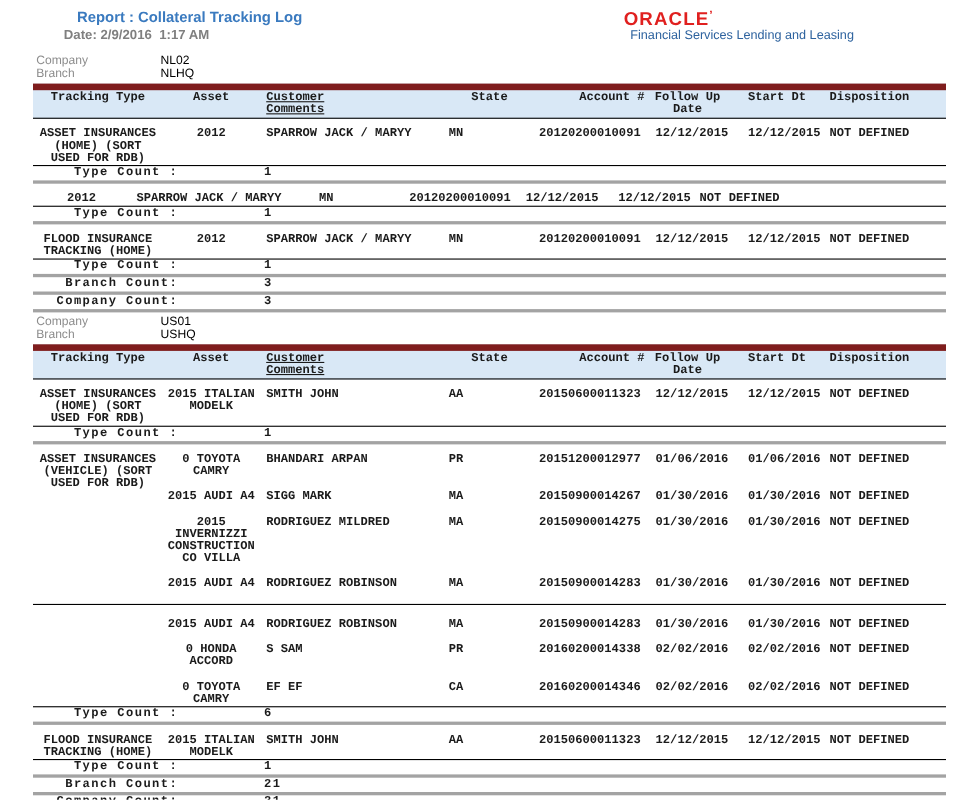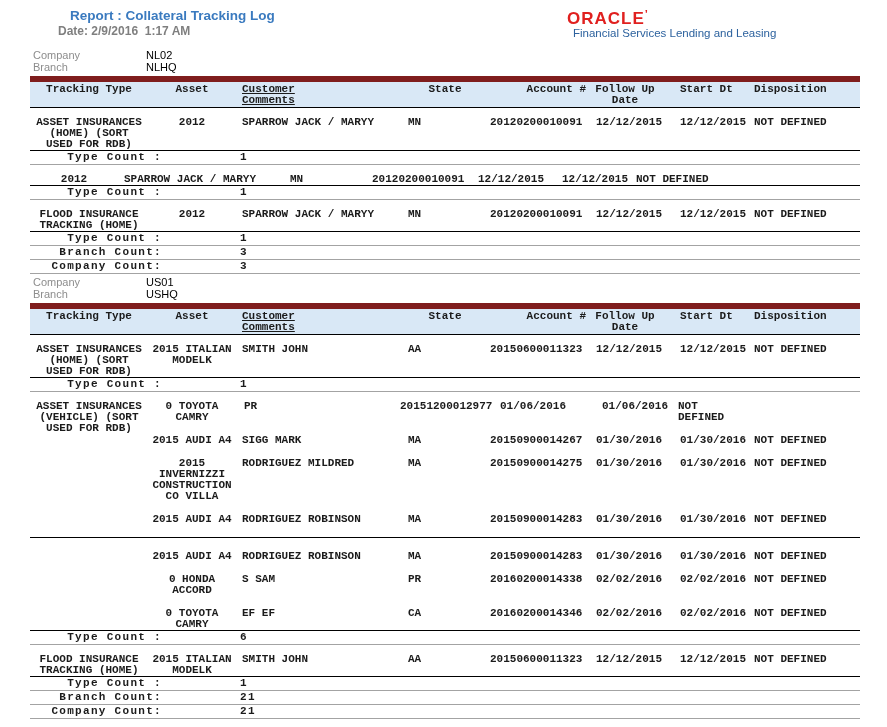--- a/index.html
+++ b/index.html
@@ -41,21 +41,21 @@
     margin-bottom:12px;}
   .rec.last{margin-bottom:0;}
   .ca{text-align:center;}
   .cc{padding-left:6px;}
   .cs{padding-left:8px;}
   .cac{text-align:left;}
   .cf{padding-left:10px;}
   .cst{padding-left:16px;}
   .cd{padding-left:14px;}
   .rec-divider{border-top:1px solid #000;height:0;margin:8px 0 13px -118px;width:830px;}
-  .cnt{display:flex;border-bottom:1px solid #a3a3a3;padding:1px 0;
+  .cnt{display:flex;border-bottom:3px solid #a3a3a3;padding:1px 0;
     letter-spacing:1.3px;align-items:flex-end;}
   .cnt.top{border-top:1px solid #000;}
   .cnt-label{width:132px;text-align:right;}
   .cnt-val{padding-left:78px;}
   .sec2{margin-top:3px;}
 </style>
 </head>
 <body>
 
 <div class="rpt-title">Report : Collateral Tracking Log</div>
@@ -231,20 +231,21 @@
       </div>
       <div class="cnt top">
         <span class="cnt-label">Type Count :</span>
         <span class="cnt-val">1</span>
       </div>
       <div class="grp">
         <div class="track">ASSET INSURANCES (VEHICLE) (SORT USED FOR RDB)</div>
         <div class="rows">
           <div class="rec">
             <div class="ca">0 TOYOTA CAMRY</div>
+            <div class="cc">BHANDARI ARPAN</div>
             <div class="cs">PR</div>
             <div class="cac">20151200012977</div>
             <div class="cf">01/06/2016</div>
             <div class="cst">01/06/2016</div>
             <div class="cd">NOT DEFINED</div>
           </div>
           <div class="rec">
             <div class="ca">2015 AUDI A4</div>
             <div class="cc">SIGG MARK</div>
             <div class="cs">MA</div>

